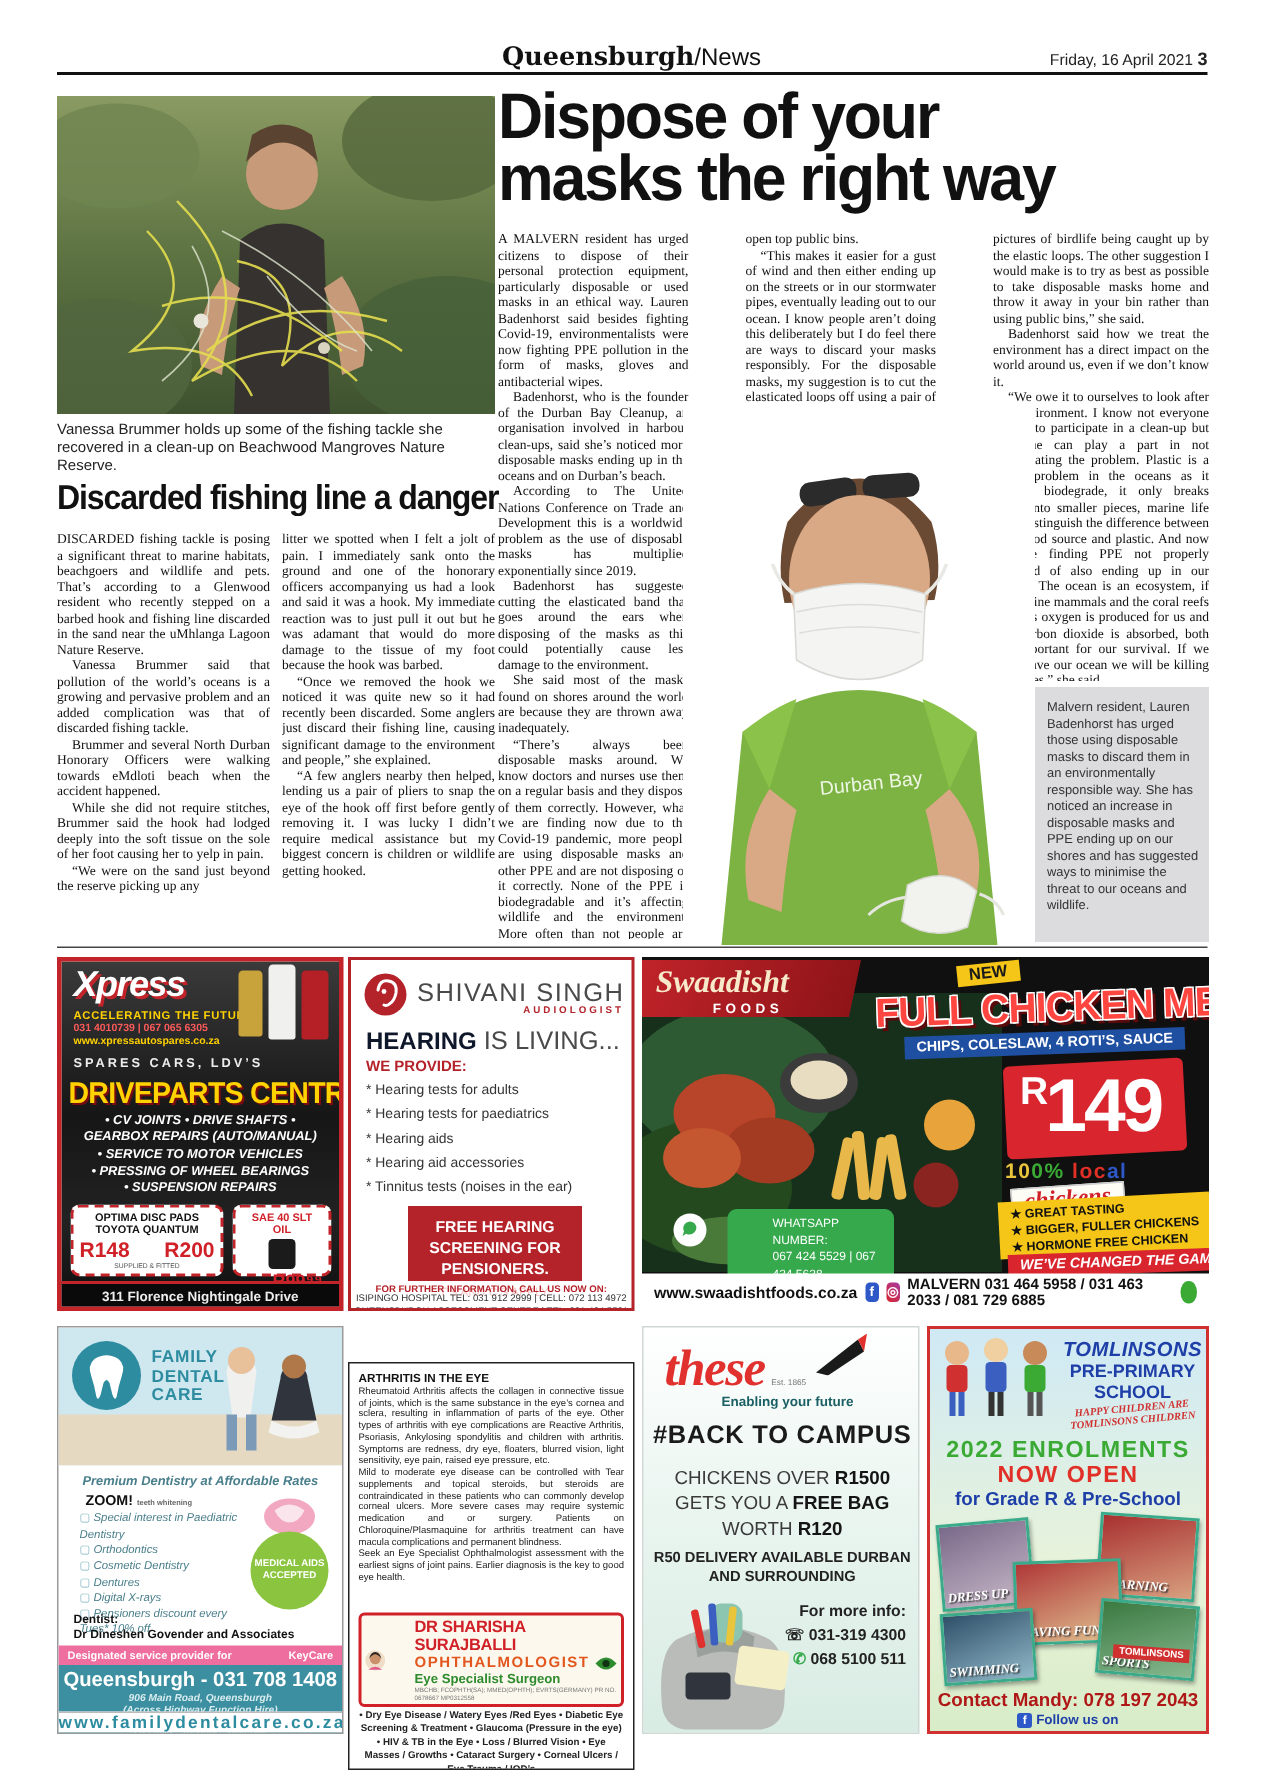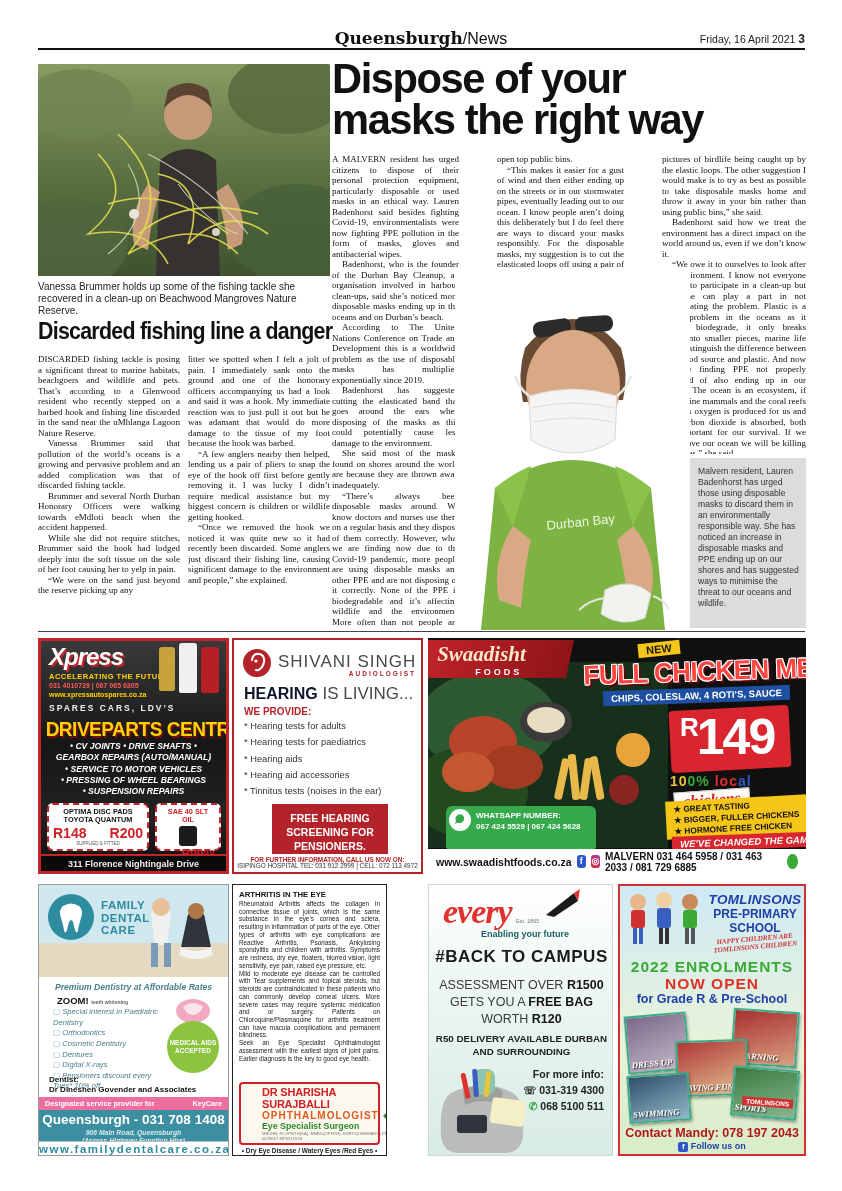--- a/index.html
+++ b/index.html
@@ -65,21 +65,21 @@
   .ad-swaad { background:#101010; color:#fff; font-family:"Liberation Sans", sans-serif; }
   .sw-banner { background:linear-gradient(100deg,#c2242a,#8e1418); transform:skewX(-12deg); transform-origin:top left; }
   .sw-brand { font-family:"Liberation Serif", serif; font-style:italic; font-weight:bold; font-size:21px; color:#f7e9c9; transform:skewX(12deg); }
   .sw-foods { font-size:9px; font-weight:bold; letter-spacing:3px; color:#fff; transform:skewX(12deg); }
   .sw-new { background:#f5c518; color:#1a1a1a; font-weight:bold; font-size:11px; padding:1px 8px; transform:rotate(-6deg); }
   .sw-title { color:#ff4540; font-weight:bold; font-size:27px; letter-spacing:-0.5px; white-space:nowrap; transform:rotate(-2deg) scaleX(.96); text-shadow:1px 1px 0 #fff,-1px -1px 0 #fff,1px -1px 0 #fff,-1px 1px 0 #fff, 3px 3px 0 #5a0a0a; }
   .sw-sub { background:#1f4fa0; color:#fff; font-weight:bold; font-size:9.5px; padding:2px 8px; transform:rotate(-2deg); white-space:nowrap; }
   .sw-price-bg { background:#d9262e; transform:rotate(-3deg); border-radius:4px; }
   .sw-price { font-weight:bold; color:#fff; font-size:50px; letter-spacing:-2px; line-height:1; }
   .sw-price .r { font-size:26px; vertical-align:18px; }
-  .sw-wa { background:#35a94c; border-radius:6px; color:#fff; font-weight:bold; font-size:8px; line-height:1.4; padding:4px 6px 20px 30px; }
+  .sw-wa { background:#35a94c; border-radius:6px; color:#fff; font-weight:normal; font-size:8px; line-height:1.4; padding:4px 6px 20px 30px;margin-left:39px; }
   .sw-local { font-weight:bold; font-size:14px; letter-spacing:1px; }
   .sw-chick { background:#fdfdf6; color:#d02028; font-family:"Liberation Serif", serif; font-style:italic; font-weight:bold; font-size:16px; padding:0 8px; transform:rotate(-4deg); border:1px solid #ccc; }
   .sw-points { background:#f5c518; color:#111; transform:rotate(-3deg); padding:3px 8px; }
   .sw-points p { font-size:8.3px; font-weight:bold; line-height:1.3; white-space:nowrap; }
   .sw-game { background:#d9262e; color:#fff; font-weight:bold; font-style:italic; font-size:9.5px; padding:2px 8px; transform:rotate(-2deg); white-space:nowrap; }
   .sw-bar { background:#fff; color:#111; display:flex; align-items:center; gap:5px; padding:0 8px; font-weight:bold; }
   .sw-web { font-size:10.5px; }
   .sw-phones { font-size:10px; }
   .sw-sq { width:13px; height:13px; border-radius:3px; color:#fff; font-size:9px; text-align:center; line-height:13px; font-weight:bold; }
 
@@ -189,22 +189,22 @@
   <h2 class="abs fish-headline" style="left:38px;top:318px;width:292px;">Discarded fishing line a danger</h2>
   <div class="abs article-col" style="left:38px;top:354px;width:142px;height:266px;">
       <p>DISCARDED fishing tackle is posing a significant threat to marine habitats, beachgoers and wildlife and pets. That’s according to a Glenwood resident who recently stepped on a barbed hook and fishing line discarded in the sand near the uMhlanga Lagoon Nature Reserve.</p>
       <p>Vanessa Brummer said that pollution of the world’s oceans is a growing and pervasive problem and an added complication was that of discarded fishing tackle.</p>
       <p>Brummer and several North Durban Honorary Officers were walking towards eMdloti beach when the accident happened.</p>
       <p>While she did not require stitches, Brummer said the hook had lodged deeply into the soft tissue on the sole of her foot causing her to yelp in pain.</p>
       <p>“We were on the sand just beyond the reserve picking up any</p>
     </div>
   <div class="abs article-col" style="left:188px;top:354px;width:142px;height:266px;">
       <p>litter we spotted when I felt a jolt of pain. I immediately sank onto the ground and one of the honorary officers accompanying us had a look and said it was a hook. My immediate reaction was to just pull it out but he was adamant that would do more damage to the tissue of my foot because the hook was barbed.</p>
+      <p>“Once we removed the hook we noticed it was quite new so it had recently been discarded. Some anglers just discard their fishing line, causing significant damage to the environment and people,” she explained.</p>
       <p>“A few anglers nearby then helped, lending us a pair of pliers to snap the eye of the hook off first before gently removing it. I was lucky I didn’t require medical assistance but my biggest concern is children or wildlife getting hooked.</p>
-      <p>“Once we removed the hook we noticed it was quite new so it had recently been discarded. Some anglers just discard their fishing line, causing significant damage to the environment and people,” she explained.</p>
     </div>
 
   <h1 class="abs main-headline" style="left:332px;top:58px;width:480px;">
     <span>Dispose of your</span><br>
     <span>masks the right way</span>
   </h1>
   <div class="abs article-col" style="left:332px;top:154px;width:127px;height:472px;">
       <p>A MALVERN resident has urged citizens to dispose of their personal protection equipment, particularly disposable or used masks in an ethical way. Lauren Badenhorst said besides fighting Covid-19, environmentalists were now fighting PPE pollution in the form of masks, gloves and antibacterial wipes.</p>
       <p>Badenhorst, who is the founder of the Durban Bay Cleanup, an organisation involved in harbour clean-ups, said she’s noticed more disposable masks ending up in the oceans and on Durban’s beach.</p>
       <p>According to The United Nations Conference on Trade and Development this is a worldwide problem as the use of disposable masks has multiplied exponentially since 2019.</p>
@@ -427,21 +427,21 @@
       <div class="fd-small">906 Main Road, Queensburgh</div>
       <div class="fd-small">(Across Highway Function Hire)</div>
     </div>
     <div class="abs fd-teal" style="left:0;top:257px;width:189px;height:14px;background:#2e7d8f;">
       <div class="fd-branches">KZN Branches: Ballito - Durban North - Hilton</div>
       <div class="fd-branches">La Lucia - Tongaat - Waterfall</div>
     </div>
     <div class="abs fd-web" style="left:0;bottom:0;width:189px;height:14px;background:#fff;">www.familydentalcare.co.za</div>
   </div>
 
-  <div class="abs ad ad-eye" style="left:232px;top:884px;width:155px;height:272px;">
+  <div class="abs ad ad-eye" style="left:232px;top:908px;width:191px;height:272px;">
     <div class="eye-title">ARTHRITIS IN THE EYE</div>
     <div class="eye-body" style="margin-top:1px;">
         <p>Rheumatoid Arthritis affects the collagen in connective tissue of joints, which is the same substance in the eye’s cornea and sclera, resulting in inflammation of parts of the eye. Other types of arthritis with eye complications are Reactive Arthritis, Psoriasis, Ankylosing spondylitis and children with arthritis. Symptoms are redness, dry eye, floaters, blurred vision, light sensitivity, eye pain, raised eye pressure, etc.</p>
         <p>Mild to moderate eye disease can be controlled with Tear supplements and topical steroids, but steroids are contraindicated in these patients who can commonly develop corneal ulcers. More severe cases may require systemic medication and or surgery. Patients on Chloroquine/Plasmaquine for arthritis treatment can have macula complications and permanent blindness.</p>
         <p>Seek an Eye Specialist Ophthalmologist assessment with the earliest signs of joint pains. Earlier diagnosis is the key to good eye health.</p>
       </div>
     <div style="display:flex;align-items:center;gap:19px;margin-top:20px;border:2px solid #d02028;border-radius:4px;padding:2px;background:#fdf8ee;">
       <svg width="28" height="28" viewBox="0 0 28 28">
         <circle cx="14" cy="14" r="13" fill="#f0ddc8"></circle>
         <circle cx="14" cy="12" r="7" fill="#c9906a"></circle>
@@ -464,31 +464,31 @@
     <div class="eye-serv" style="margin-top:2px;">• Dry Eye Disease / Watery Eyes /Red Eyes • Diabetic Eye Screening &amp; Treatment • Glaucoma (Pressure in the eye) • HIV &amp; TB in the Eye • Loss / Blurred Vision • Eye Masses / Growths • Cataract Surgery • Corneal Ulcers / Eye Trauma / IOD’s</div>
     <div class="eye-band" style="margin-top:2px;">
       <div class="a">CONTRACTED TO ALL MEDICAL AIDS</div>
 
     </div>
 
   </div>
 
   <div class="abs ad ad-adams" style="left:428px;top:884px;width:185px;height:272px;">
     <div class="abs" style="left:14px;top:4px;">
-      <span class="brand">every</span>
+      <span class="brand">these</span>
       <span class="est">Est. 1865</span>
       <svg width="36" height="28" viewBox="0 0 36 28" style="vertical-align:6px;">
         <path d="M2 26 L30 4 L34 12 L10 28 z" fill="#1a1a1a"></path>
           <path d="M30 4 L36 0 L34 12 z" fill="#e0312e"></path>
       </svg>
     </div>
     <div class="abs tag" style="left:52px;top:44px;">Enabling your future</div>
     <div class="abs btc" style="left:0;top:62px;width:185px;">#BACK TO CAMPUS</div>
     <div class="abs offer" style="left:0;top:92px;width:185px;">
-      <span>ASSESSMENT OVER </span><b>R1500</b><br>
+      <span>CHICKENS OVER </span><b>R1500</b><br>
       <span>GETS YOU A </span><b>FREE BAG</b><br>
       <span>WORTH </span><b>R120</b>
     </div>
     <div class="abs deliv" style="left:0;top:148px;width:185px;">
       <span>R50 DELIVERY AVAILABLE DURBAN</span><br>
       <span>AND SURROUNDING</span>
     </div>
     <svg class="abs" style="left:4px;top:178px;" width="110" height="92" viewBox="0 0 110 92">
       <path d="M18 30 q-12 8 -10 40 q0 18 16 20 l50 0 q16 -2 16 -20 q2 -32 -10 -40 q-30 -16 -62 0z" fill="#b9bcb9"></path>
       <path d="M30 28 q20 -12 40 0 l-2 14 q-18 -8 -36 0 z" fill="#9aa09c"></path>

